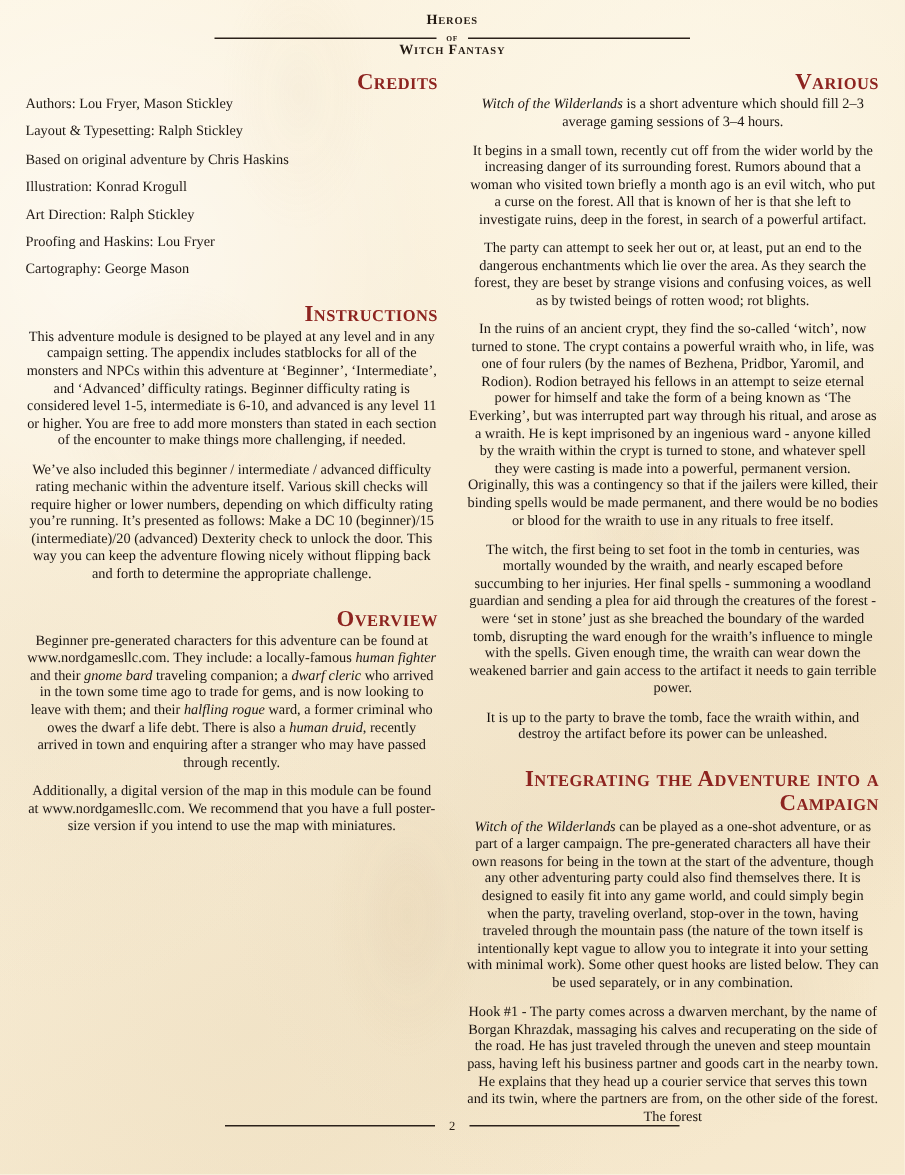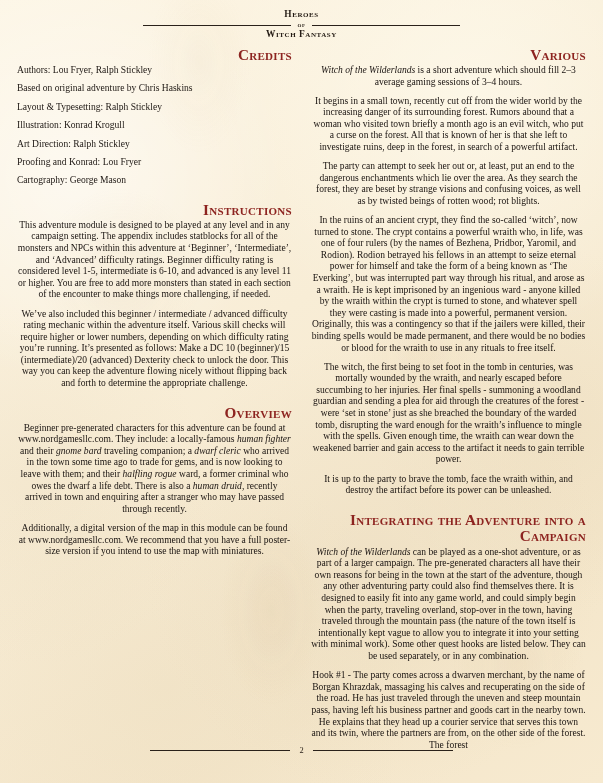--- a/index.html
+++ b/index.html
@@ -167,26 +167,26 @@
     </div>
     <div class="rh-line3">Witch Fantasy</div>
   </div>
 
   <div class="columns">
 
     <div class="col">
 
       <h2 class="sect">Credits</h2>
       <div>
-        <p class="credit">Authors: Lou Fryer, Ralph Stickley</p>
+        <p class="credit">Authors: Lou Fryer, Mason Stickley</p>
+        <p class="credit">Layout &amp; Typesetting: Ralph Stickley</p>
         <p class="credit">Based on original adventure by Chris Haskins</p>
-        <p class="credit">Layout &amp; Typesetting: Ralph Stickley</p>
         <p class="credit">Illustration: Konrad Krogull</p>
         <p class="credit">Art Direction: Ralph Stickley</p>
-        <p class="credit">Proofing and Konrad: Lou Fryer</p>
+        <p class="credit">Proofing and Haskins: Lou Fryer</p>
         <p class="credit">Cartography: George Mason</p>
       </div>
 
       <h2 class="sect tight">Instructions</h2>
       <p class="body">This adventure module is designed to be played at any level and in any campaign setting. The appendix includes statblocks for all of the monsters and NPCs within this adventure at ‘Beginner’, ‘Intermediate’, and ‘Advanced’ difficulty ratings. Beginner difficulty rating is considered level 1-5, intermediate is 6-10, and advanced is any level 11 or higher. You are free to add more monsters than stated in each section of the encounter to make things more challenging, if needed.</p>
       <p class="body">We’ve also included this beginner / intermediate / advanced difficulty rating mechanic within the adventure itself. Various skill checks will require higher or lower numbers, depending on which difficulty rating you’re running. It’s presented as follows: Make a DC 10 (beginner)/15 (intermediate)/20 (advanced) Dexterity check to unlock the door. This way you can keep the adventure flowing nicely without flipping back and forth to determine the appropriate challenge.</p>
 
       <h2 class="sect tight">Overview</h2>
       <p class="body"><span>Beginner pre-generated characters for this adventure can be found at www.nordgamesllc.com. They include: a locally-famous </span><em>human fighter</em><span> and their </span><em>gnome bard</em><span> traveling companion; a </span><em>dwarf cleric</em><span> who arrived in the town some time ago to trade for gems, and is now looking to leave with them; and their </span><em>halfling rogue</em><span> ward, a former criminal who owes the dwarf a life debt. There is also a </span><em>human druid</em><span>, recently arrived in town and enquiring after a stranger who may have passed through recently.</span></p>
       <p class="body">Additionally, a digital version of the map in this module can be found at www.nordgamesllc.com. We recommend that you have a full poster-size version if you intend to use the map with miniatures.</p>

